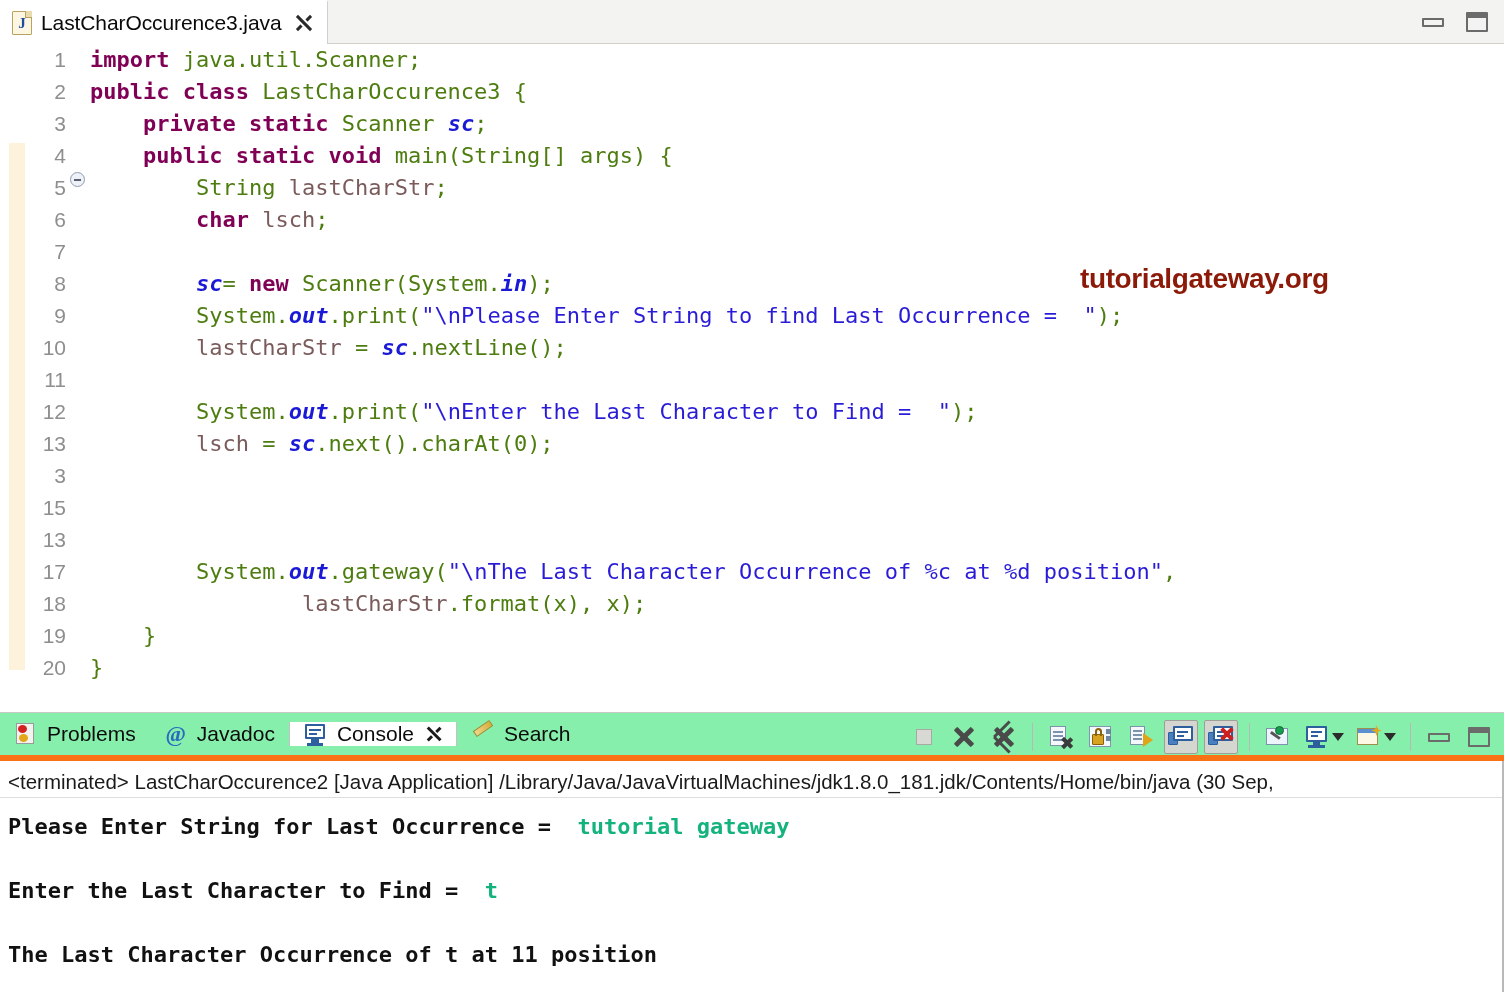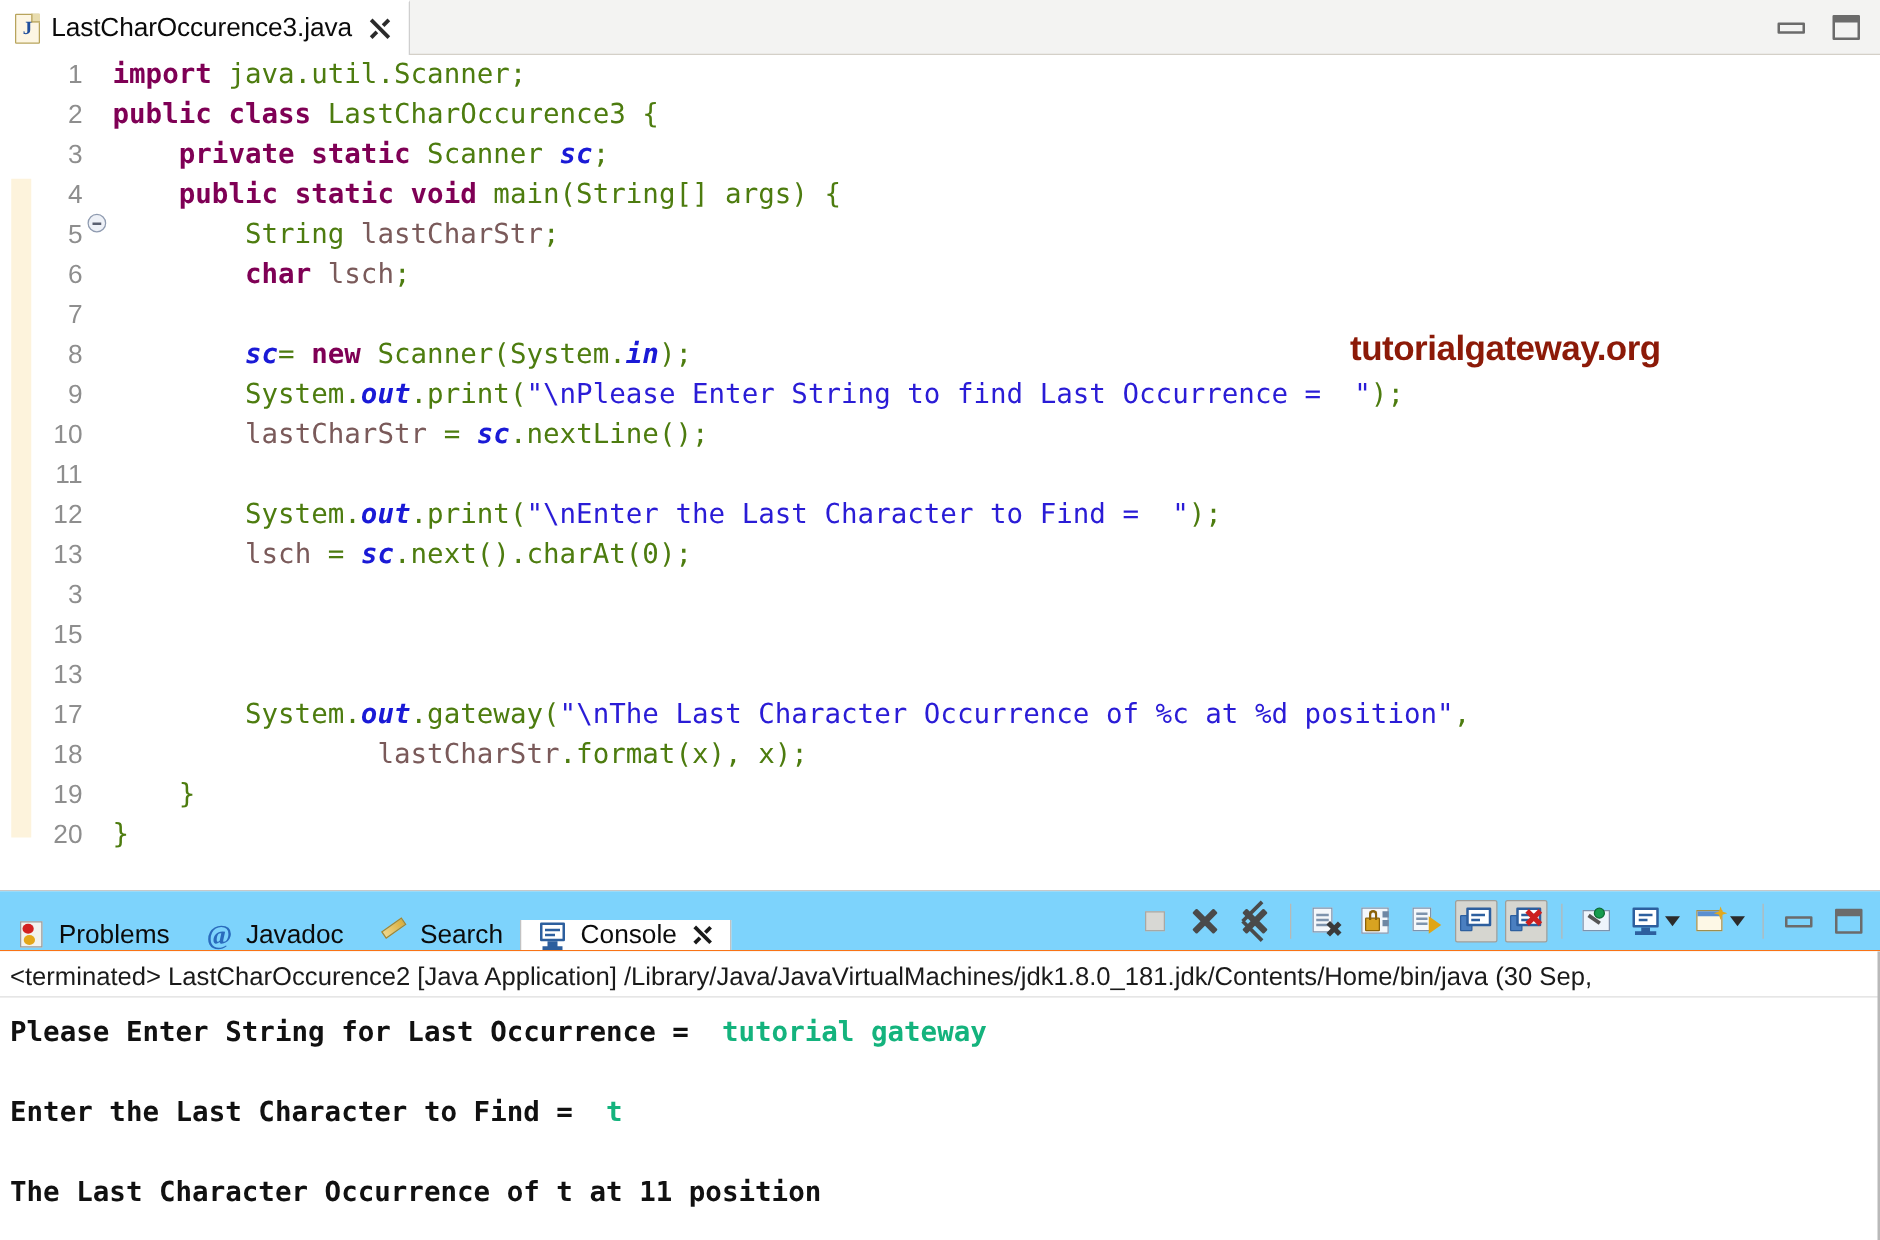--- a/index.html
+++ b/index.html
@@ -186,24 +186,24 @@
   .bottom-panel {
     position: absolute;
     left: 0; top: 712px;
     width: 1504px; height: 280px;
     background: #ffffff;
     border-top: 1px solid #c8c8c8;
   }
   .panel-tabbar {
     position: relative;
     height: 48px;
-    background: #7dd3fc;
-    border-bottom: 1px solid #f97316;
+    background: #86efac;
+    border-bottom: 6px solid #f97316;
     display: flex;
-    align-items: flex-end;
+    align-items: center;
   }
   .ptab {
     display: flex;
     align-items: center;
     gap: 9px;
     padding: 0 14px;
     font-size: 21px;
     color: #0b0b0b;
     white-space: nowrap;
     background: transparent;
@@ -558,38 +558,38 @@
               <span class="doc"></span>
               <span class="red"></span>
               <span class="yel"></span>
             </span>
             <span>Problems</span>
           </div>
           <div class="ptab">
             <span class="ic ic-javadoc">@</span>
             <span>Javadoc</span>
           </div>
-          <div class="ptab">
-            <span class="ic ic-search">
-              <span class="pen"></span>
-            </span>
-            <span>Search</span>
-          </div>
           <div class="ptab active">
             <span class="ic ic-console">
               <span class="mon"></span>
               <span class="l1"></span>
               <span class="l2"></span>
               <span class="stand"></span>
               <span class="base"></span>
             </span>
             <span>Console</span>
             <span class="ptab-close">
               <span class="notch"></span>
             </span>
+          </div>
+          <div class="ptab">
+            <span class="ic ic-search">
+              <span class="pen"></span>
+            </span>
+            <span>Search</span>
           </div>
         </div>
       <div class="panel-tools" id="panel-tools">
           <span class="tbtn">
             <span style="display:flex;align-items:center;">
               <span class="sq-stop"></span>
             </span>
           </span>
           <span class="tbtn">
             <span style="display:flex;align-items:center;">

